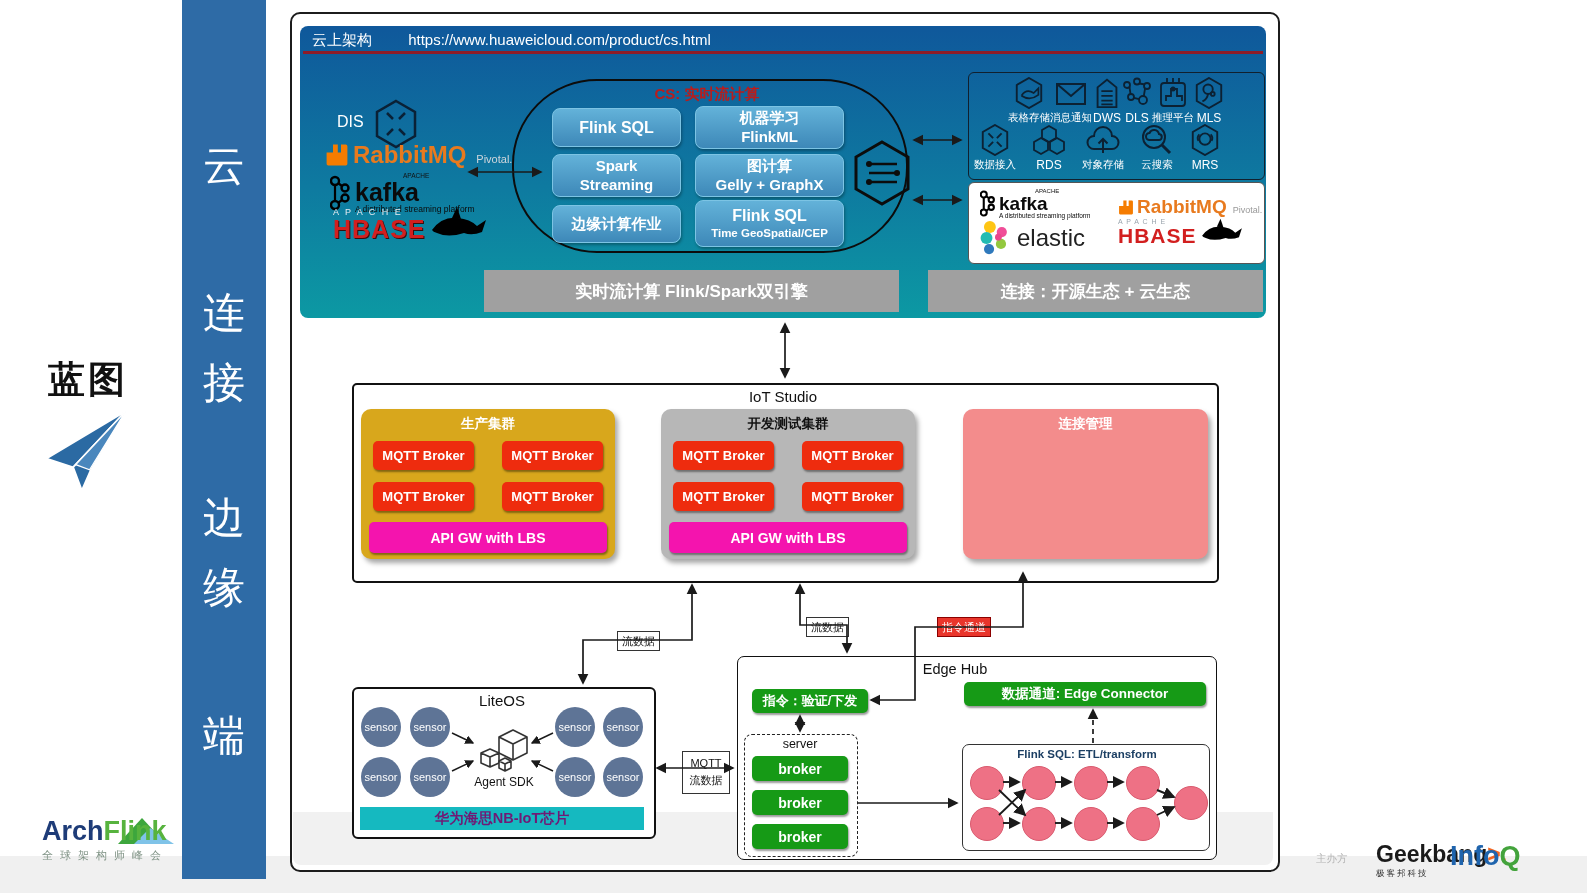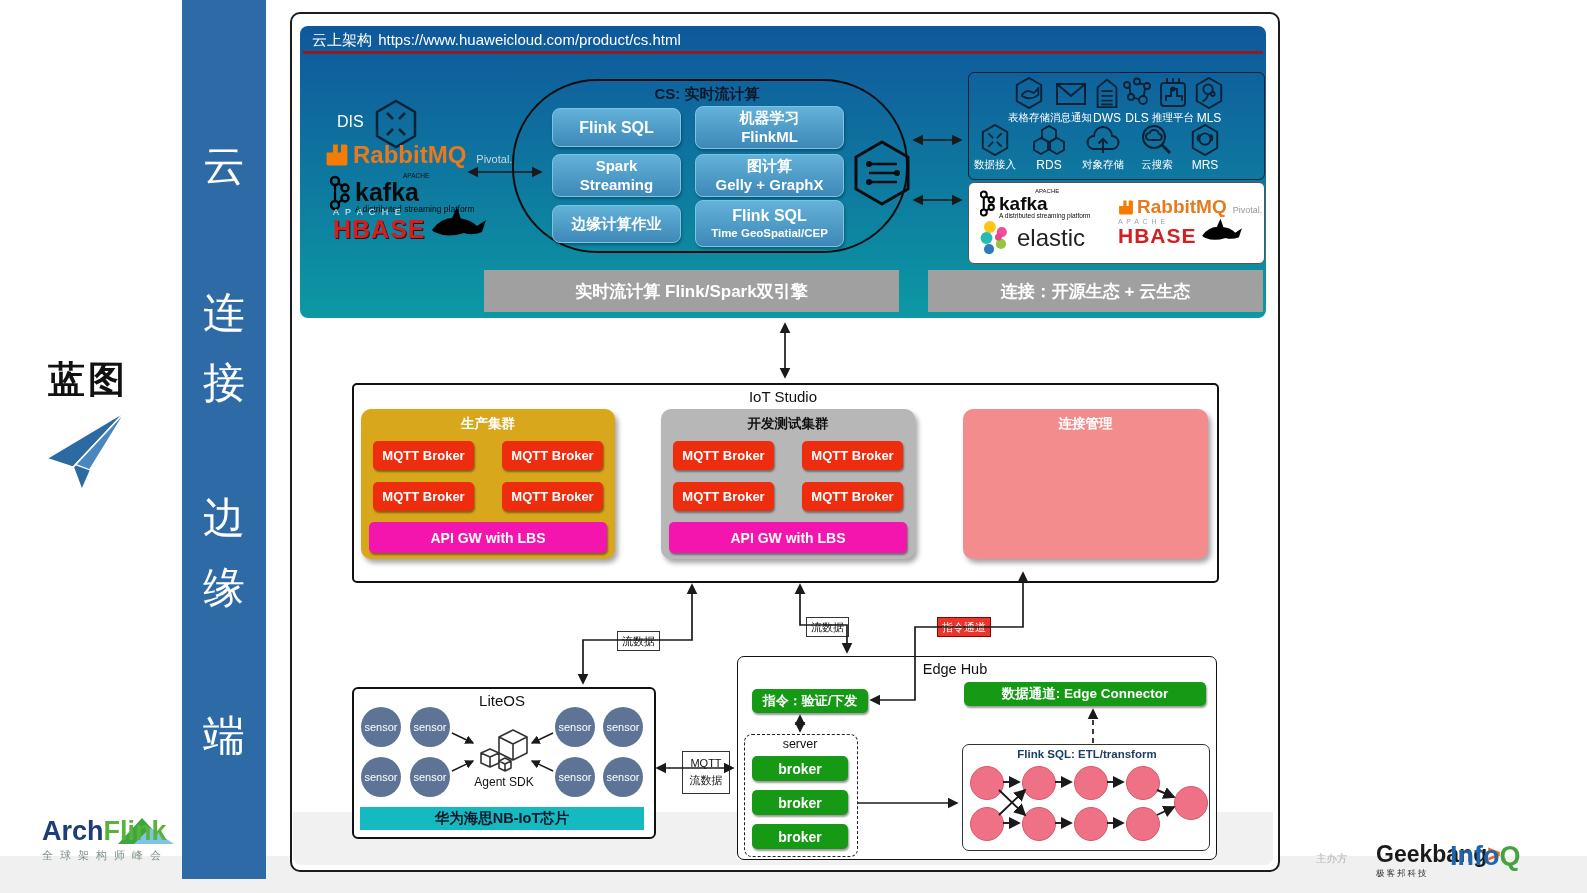--- a/index.html
+++ b/index.html
@@ -77,21 +77,21 @@
   <div class="abs" style="left:1450px;top:843px;font-size:27px;font-weight:900;line-height:1;">
     <span style="color:#1f64ad;">Info</span><span style="color:#43a33c;">Q</span>
   </div>
 
   <div class="abs slide" style="left:290px;top:12px;width:986px;height:856px;"></div>
   <div class="abs" style="left:293px;top:812px;width:980px;height:53px;background:#f1f1f1;border-radius:0 0 8px 8px;"></div>
 
   <div class="abs cloud" style="left:300px;top:26px;width:966px;height:292px;"></div>
   <div class="abs" style="left:312px;top:31px;font-size:15px;color:#fff;">
     <span>云上架构</span>
-    <span style="margin-left:2px;">https://www.huaweicloud.com/product/cs.html</span>
+    <span style="margin-left:32px;">https://www.huaweicloud.com/product/cs.html</span>
   </div>
   <div class="abs" style="left:303px;top:51px;width:960px;height:3px;background:#8e1c28;"></div>
 
   <div class="abs" style="left:337px;top:113px;color:#fff;font-size:16px;">DIS</div>
   <div class="abs" style="left:374px;top:99px;">
     <svg width="44" height="50" viewBox="0 0 44 50">
       <polygon points="22,2 41,13 41,37 22,48 3,37 3,13" fill="none" stroke="#0a2136" stroke-width="2.5"></polygon>
       <path d="M13 14 l6 6 M31 14 l-6 6 M13 36 l6 -6 M31 36 l-6 -6" stroke="#0a2136" stroke-width="2.5" fill="none"></path>
     </svg>
   </div>
@@ -121,21 +121,21 @@
       <div style="font-size:9px;color:#e8edf2;letter-spacing:2px;">A P A C H E</div>
       <div style="font-size:25px;font-weight:900;color:#d21f1f;text-shadow:1px 1px 0 #3a0c0c;letter-spacing:1px;">HBASE</div>
     </div>
     <svg width="58" height="38" viewBox="0 0 58 38" style="margin-left:4px;">
       <path d="M2 24 Q12 10 28 12 Q40 13 47 20 L56 14 L52 26 Q42 30 34 27 Q18 32 7 27 Q3 26 2 24 Z" fill="#000"></path>
       <polygon points="22,12 27,1 31,13" fill="#000"></polygon>
     </svg>
   </div>
 
   <div class="abs" style="left:512px;top:79px;width:392px;height:170px;border:2.5px solid #0c0c0c;border-radius:85px;"></div>
-  <div class="abs" style="left:562px;top:85px;width:290px;text-align:center;color:#0f172a;font-weight:bold;font-size:15px;">CS: 实时流计算</div>
+  <div class="abs" style="left:562px;top:85px;width:290px;text-align:center;color:#b91c1c;font-weight:bold;font-size:15px;">CS: 实时流计算</div>
 
   <div class="abs csbtn" style="left:552px;top:108px;width:127px;height:37px;font-size:16px;">
     <span>Flink SQL</span>
   </div>
   <div class="abs csbtn" style="left:695px;top:106px;width:147px;height:41px;font-size:15px;">
     <span>机器学习</span>
     <span>FlinkML</span>
   </div>
   <div class="abs csbtn" style="left:552px;top:154px;width:127px;height:41px;font-size:15px;">
     <span>Spark</span>
@@ -363,21 +363,21 @@
   <div class="abs" style="left:477px;top:727px;">
     <svg width="52" height="46" viewBox="0 0 52 46">
         <g fill="#fff" stroke="#333" stroke-width="1.6" stroke-linejoin="round">
       <path d="M22 10 L36 3 L50 10 L50 26 L36 33 L22 26 Z M22 10 L36 17 L50 10 M36 17 V33"></path>
       <path d="M4 26 L13 22 L22 26 L22 36 L13 40 L4 36 Z M4 26 L13 30 L22 26 M13 30 V40"></path>
       <path d="M22 34 L28 31 L34 34 L34 41 L28 44 L22 41 Z M22 34 L28 37 L34 34 M28 37 V44"></path>
     </g>
       </svg>
   </div>
   <div class="abs" style="left:460px;top:775px;width:88px;text-align:center;font-size:12px;color:#111;">Agent SDK</div>
-  <div class="abs flexc" style="left:360px;top:807px;width:284px;height:23px;background:#15b9c0;color:#0f172a;font-weight:bold;font-size:14.5px;">华为海思NB-IoT芯片</div>
+  <div class="abs flexc" style="left:360px;top:807px;width:284px;height:23px;background:#15b9c0;color:#701a75;font-weight:bold;font-size:14.5px;">华为海思NB-IoT芯片</div>
 
   <div class="abs" style="left:737px;top:656px;width:478px;height:202px;border:1.8px solid #111;border-radius:7px;background:#fff;"></div>
   <div class="abs" style="left:900px;top:661px;width:110px;text-align:center;font-size:14.5px;color:#111;">Edge Hub</div>
   <div class="abs greenbtn flexc" style="left:752px;top:689px;width:116px;height:24px;font-size:13px;">指令：验证/下发</div>
   <div class="abs greenbtn flexc" style="left:964px;top:682px;width:242px;height:24px;font-size:13.5px;">数据通道: Edge Connector</div>
 
   <div class="abs" style="left:744px;top:734px;width:112px;height:121px;border:1.5px dashed #222;border-radius:8px;background:#fff;"></div>
   <div class="abs" style="left:770px;top:737px;width:60px;text-align:center;font-size:12.5px;color:#111;">server</div>
   <div class="abs greenbtn flexc" style="left:752px;top:756px;width:96px;height:25px;font-size:14px;">broker</div>
   <div class="abs greenbtn flexc" style="left:752px;top:790px;width:96px;height:25px;font-size:14px;">broker</div>

